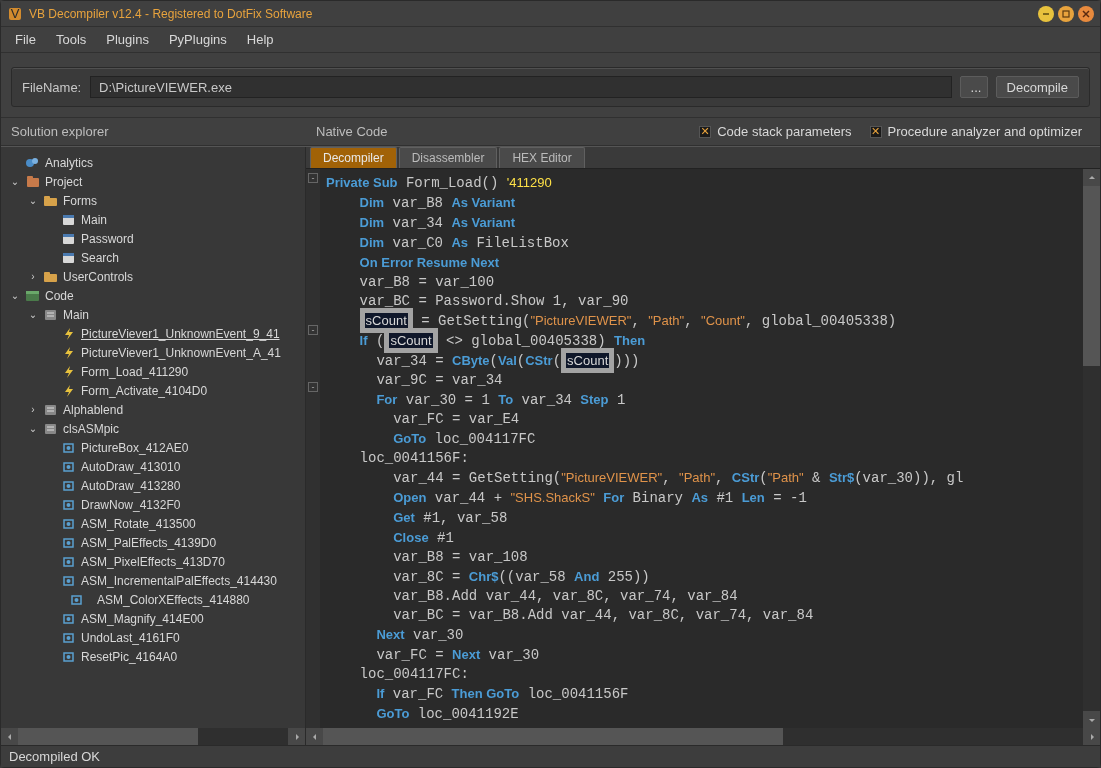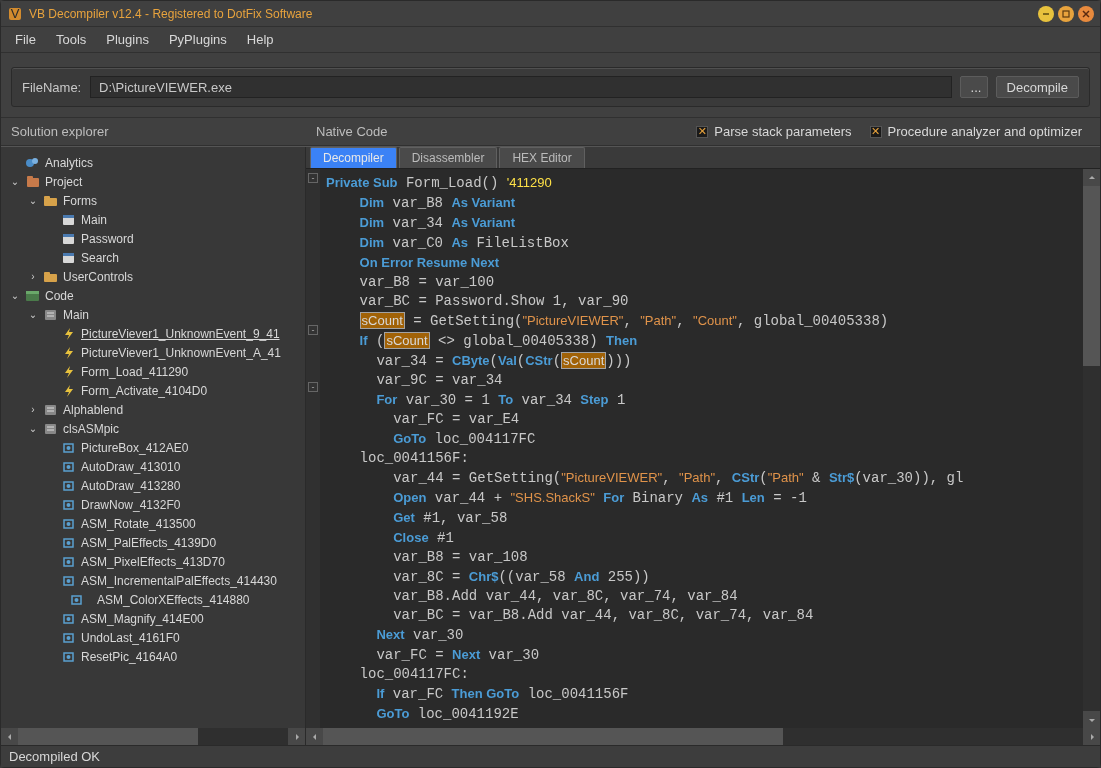--- a/index.html
+++ b/index.html
@@ -31,33 +31,33 @@
 .twister { width:12px; text-align:center; color:#ccc; font-size:10px; }
 .ticon { width:16px; height:14px; display:inline-flex; align-items:center; justify-content:center; }
 .tlbl { color:#d8d8d8; font-size:12px; }
 .hscroll { height:17px; background:#2f2f2f; display:flex; align-items:center; }
 .hscroll .arrow { width:17px; height:17px; background:#484848; display:flex; align-items:center; justify-content:center; cursor:pointer; }
 .hscroll .track { flex:1; height:17px; background:#2f2f2f; position:relative; }
 .hscroll .thumb { position:absolute; left:0; top:0; height:17px; width:70px; background:#555; }
 .rightpane { flex:1; display:flex; flex-direction:column; min-width:0; background:#2a2a2a; }
 .tabs { height:22px; display:flex; background:#3a3a3a; padding-left:4px; border-bottom:1px solid #222; }
 .tab { padding:3px 12px; background:#4a4a4a; color:#bbb; margin-right:2px; cursor:pointer; font-size:12px; border:1px solid #606060; border-bottom:none; border-radius:2px 2px 0 0; }
-.tab.active { background:#3b82f6; color:#e8e8e8; }
+.tab.active { background:#a16207; color:#e8e8e8; }
 .codearea { flex:1; display:flex; min-height:0; }
 .gutter { width:14px; background:#303030; position:relative; }
 .gutter .fold { position:absolute; left:2px; width:10px; height:10px; border:1px solid #666; background:#333; color:#aaa; font-size:9px; line-height:8px; text-align:center; cursor:pointer; }
 .code { flex:1; background:#2a2a2a; font-family:Consolas,"Courier New",monospace; font-size:14px; line-height:19px; padding:4px 6px; overflow:hidden; white-space:pre; position:relative; color:#c8c8c8; }
 .vscroll { width:17px; background:#2f2f2f; display:flex; flex-direction:column; }
 .vscroll .arrow { height:17px; background:#484848; display:flex; align-items:center; justify-content:center; cursor:pointer; }
 .vscroll .track { flex:1; background:#2f2f2f; position:relative; }
 .vscroll .thumb { position:absolute; top:0; left:0; width:17px; height:70px; background:#555; }
 .kw { color:#4b9cd6; font-weight:bold; }
 .str { color:#e0934a; }
 .cm { color:#fde047; }
-.hl { background:#a16207; border:1px solid #a3a3a3; padding:0 1px; }
+.hl { background:#0f172a; border:5px solid #a3a3a3; padding:0 1px; }
 .statusbar { height:22px; background:#3d3d3d; border-top:1px solid #2a2a2a; display:flex; align-items:center; padding:0 8px; color:#bdbdbd; font-size:12px; }
 svg { display:block; }
 </style>
 </head>
 <body>
 
 <div class="window">
 
   <div class="titlebar">
     <span class="appicon">
@@ -102,21 +102,21 @@
     </div>
   </div>
 
   <div class="panehdr">
     <div class="phleft">Solution explorer</div>
     <div class="phmid">Native Code</div>
     <div class="chk">
       <span class="chkbox">
           <span>✕</span>
         </span>
-      <span>Parse stack parameters</span>
+      <span>Code stack parameters</span>
     </div>
     <div class="chk">
       <span class="chkbox">
           <span>✕</span>
         </span>
       <span>Procedure analyzer and optimizer</span>
     </div>
   </div>
 
   <div class="workspace">

